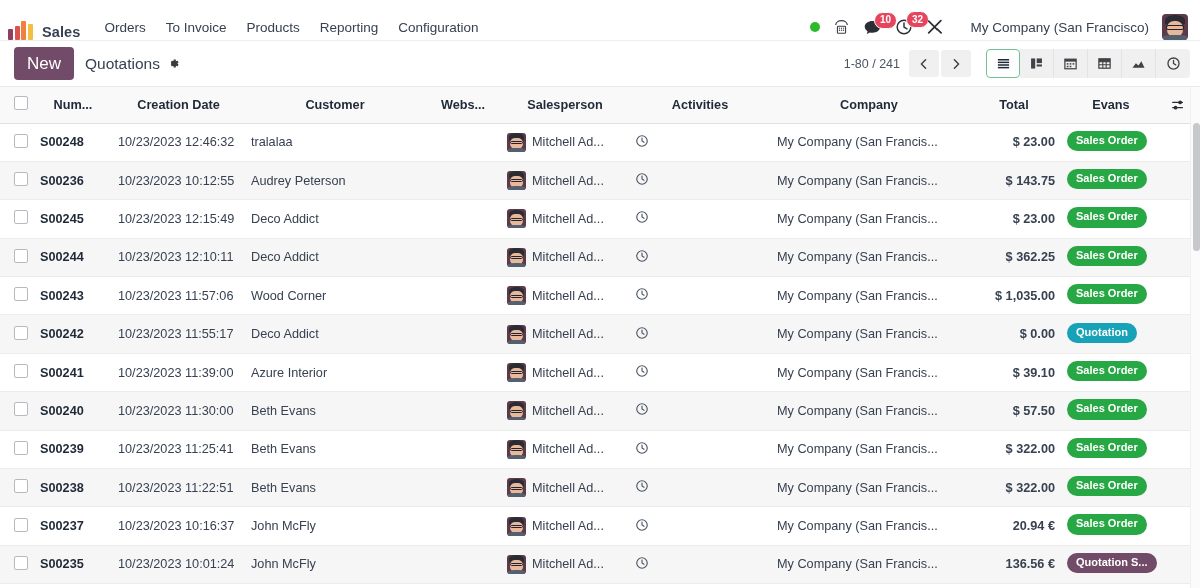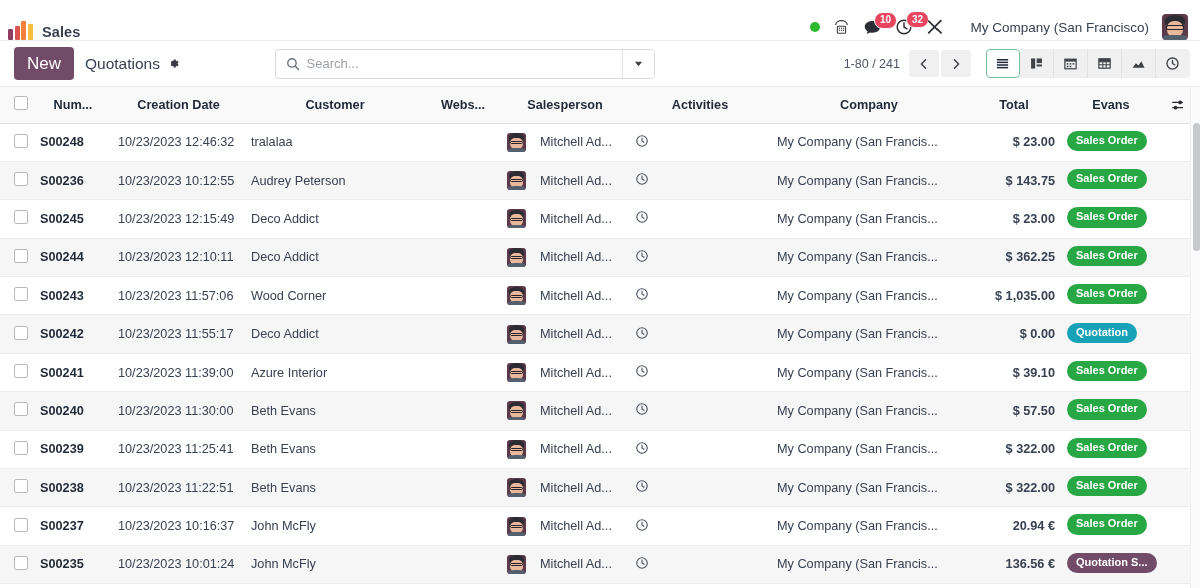--- a/index.html
+++ b/index.html
@@ -187,21 +187,21 @@
   .total-link { color: #017e84; }
   .total-plain { color: #1f2937; }
 
   .ocheck {
     width: 14px; height: 14px;
     border: 1px solid #b6babf; border-radius: 2px;
     background: #fff; display: inline-block; cursor: pointer;
   }
   .cell-num { font-weight: 700; color: #1f2937; }
 
-  .sp-cell { display: flex; align-items: center; gap: 14px; }
+  .sp-cell { display: flex; align-items: center; gap: 6px; }
   .sp-avatar {
     width: 19px; height: 19px; border-radius: 3px;
     background: #5b3a4a; overflow: hidden; position: relative; flex: 0 0 auto;
   }
   .sp-name { overflow: hidden; text-overflow: ellipsis; }
 
   .clock-ico { color: #4b5563; display: inline-flex; cursor: pointer; }
 
   .badge {
     display: inline-block;
@@ -232,20 +232,27 @@
 
 <div class="navbar">
   <div class="brand-logo">
     <i class="bar1"></i>
       <i class="bar2"></i>
       <i class="bar3"></i>
       <i class="bar4"></i>
   </div>
   <div class="brand-name">Sales</div>
 
+  <div class="menu-list">
+    <div class="menu-item">Orders</div>
+    <div class="menu-item">To Invoice</div>
+    <div class="menu-item">Products</div>
+    <div class="menu-item">Reporting</div>
+    <div class="menu-item">Configuration</div>
+  </div>
 
   <div class="nav-right">
     <div class="status-dot"></div>
 
     <div class="sys-icon" title="VoIP">
       <svg width="17" height="17" viewBox="0 0 20 20">
         <path d="M3.2 7.2c0-3.1 3-5.2 6.8-5.2s6.8 2.1 6.8 5.2" fill="none" stroke="#3c3e45" stroke-width="1.5"></path>
         <rect x="5.2" y="8.6" width="9.6" height="8.2" rx="1" fill="none" stroke="#3c3e45" stroke-width="1.3"></rect>
         <circle cx="7.6" cy="10.8" r=".8" fill="#3c3e45"></circle>
           <circle cx="10" cy="10.8" r=".8" fill="#3c3e45"></circle>
@@ -296,34 +303,20 @@
   <div class="breadcrumb-wrap">
     <span class="breadcrumb-title">Quotations</span>
     <span class="gear-ico">
       <svg width="13" height="13" viewBox="0 0 16 16">
         <path fill="#3a3b42" d="M8 5.1a2.9 2.9 0 1 0 0 5.8 2.9 2.9 0 0 0 0-5.8zm0 4.4a1.5 1.5 0 1 1 0-3 1.5 1.5 0 0 1 0 3z"></path>
         <path fill="#3a3b42" d="M14.3 9.2l-1.2-.7a5.4 5.4 0 0 0 0-1l1.2-.7-1.4-2.4-1.2.7a5.2 5.2 0 0 0-.9-.5V3.2H8.1v1.4c-.3.1-.6.3-.9.5l-1.2-.7L4.6 6.8l1.2.7a5.4 5.4 0 0 0 0 1l-1.2.7 1.4 2.4 1.2-.7c.3.2.6.4.9.5v1.4h2.7v-1.4c.3-.1.6-.3.9-.5l1.2.7 1.4-2.4z"></path>
       </svg>
     </span>
   </div>
 
-  <div class="searchview">
-    <span class="sv-icon">
-      <svg width="14" height="14" viewBox="0 0 16 16">
-        <circle cx="6.8" cy="6.8" r="4.8" fill="none" stroke="#6b7280" stroke-width="1.6"></circle>
-        <path d="M10.4 10.4L14.3 14.3" stroke="#6b7280" stroke-width="1.6" stroke-linecap="round"></path>
-      </svg>
-    </span>
-    <input class="sv-input" type="text" placeholder="Search..." style="">
-    <span class="sv-toggle">
-      <svg width="11" height="11" viewBox="0 0 12 12">
-          <path d="M2 4.2h8L6 9z" fill="#3f4247"></path>
-        </svg>
-    </span>
-  </div>
 
   <div class="cp-right">
     <span class="pager-count">1-80 / 241</span>
     <div class="pager-btns">
       <button class="pager-btn">
         <svg width="12" height="12" viewBox="0 0 12 12">
             <path d="M7.6 1.8L3.4 6l4.2 4.2" fill="none" stroke="#3f4247" stroke-width="1.5" stroke-linecap="round" stroke-linejoin="round"></path>
           </svg>
       </button>
       <button class="pager-btn">

